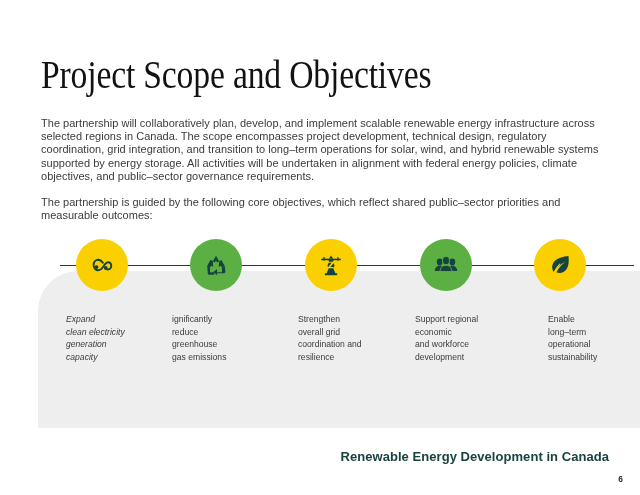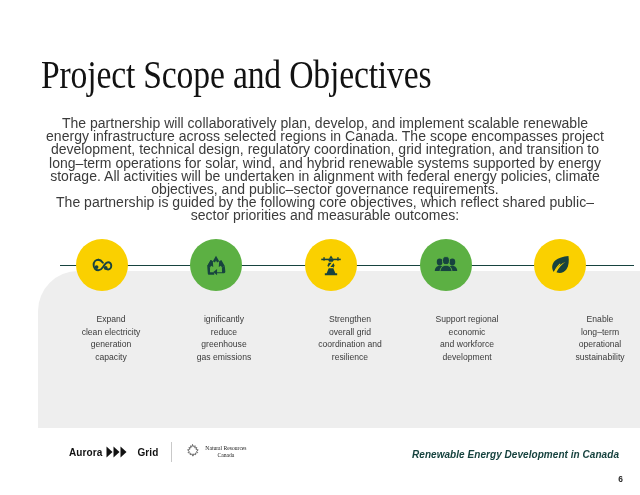--- a/index.html
+++ b/index.html
@@ -11,21 +11,20 @@
     height: 495px;
     background: #ffffff;
     font-family: "Liberation Sans", sans-serif;
     overflow: hidden;
   }
   .slide {
     position: relative;
     width: 640px;
     height: 495px;
     background: #ffffff;
-    text-align: center;
   }
 
   
   .title {
     position: absolute;
     left: 41px;
     top: 52px;
     font-family: "Liberation Serif", serif;
     font-size: 41px;
     line-height: 44px;
@@ -38,27 +37,28 @@
   }
 
   
   .body-block {
     position: absolute;
     left: 41px;
     top: 117px;
     width: 568px;
   }
   .para {
-    font-size: 14px;
+    font-size: 11px;
     line-height: 13.2px;
     color: #3b3b3b;
     margin: 0;
     letter-spacing: 0.02px;
   }
   .para + .para {
+    margin-top: 13px;
   }
 
   
   .panel {
     position: absolute;
     left: 38px;
     top: 271px;
     width: 602px;
     height: 157px;
     background: #eeeeee;
@@ -152,24 +152,23 @@
   }
   .nrcan-text {
     font-family: "Liberation Serif", serif;
     font-size: 5.6px;
     line-height: 7px;
     color: #1a1a1a;
     white-space: pre-line;
   }
   .footer-right {
     position: absolute;
-    right: 21px;
+    right: 31px;
     top: 449px;
-    font-size: 10px;
-    font-style: italic;
+    font-size: 13px;
     font-weight: bold;
     color: #17433f;
     letter-spacing: 0.05px;
   }
   .page-number {
     position: absolute;
     right: 17px;
     top: 474px;
     font-size: 8.4px;
     font-weight: bold;
@@ -250,21 +249,21 @@
         <svg width="26" height="26" viewBox="0 0 32 32" aria-hidden="true">
           <path d="M26.4 4.8c-6.4.6-12.4 2.1-16.3 5.6-4.4 4-4.8 10.2-1.6 14.1 3.6-5.6 8.6-9.8 14.5-12.4-4.6 3.1-8.6 7.4-11.4 12.8 4.2 2.2 9.6.6 12.4-3.6 2.9-4.3 3.3-10.9 2.4-16.5z" fill="#17433f"></path>
           <path d="M8.5 26.6c1.2-4.4 3.9-8.6 7.4-11.8" fill="none" stroke="#FAD000" stroke-width="1.3" stroke-linecap="round"></path>
         </svg>
       </span>
     </div>
 
   </div>
 
   <div class="captions">
-    <div class="caption" style="left:59px;">Expand
+    <div class="caption" style="left:66px;font-style:italic;">Expand
 clean electricity
 generation
 capacity</div>
     <div class="caption" style="left:172px;">ignificantly
 reduce
 greenhouse
 gas emissions</div>
     <div class="caption" style="left:298px;">Strengthen
 overall grid
 coordination and
@@ -272,42 +271,17 @@
     <div class="caption" style="left:415px;">Support regional
 economic
 and workforce
 development</div>
     <div class="caption" style="left:548px;">Enable
 long–term
 operational
 sustainability</div>
   </div>
 
-  <div class="footer-logos">
-    <div class="logo-aurora">
-      <span>Aurora</span>
-      <span class="chevrons">
-        <svg width="27" height="12" viewBox="0 0 27 12" aria-hidden="true">
-          <path d="M0.5 0.5 L6.5 6 L0.5 11.5 Z" fill="#111111"></path>
-          <path d="M7.5 0.5 L13.5 6 L7.5 11.5 Z" fill="#111111"></path>
-          <path d="M14.5 0.5 L20.5 6 L14.5 11.5 Z" fill="#111111"></path>
-        </svg>
-      </span>
-      <span>Grid</span>
-    </div>
-
-    <div class="logo-divider"></div>
-
-    <div class="logo-nrcan">
-      <span>
-        <svg width="15" height="15" viewBox="0 0 32 32" aria-hidden="true">
-          <path d="M16 3l2.3 4.6 3.6-1.6-1.2 4.5 4.6-.8-2 3.7 4.9 1.3-3.6 2.8 2.6 3-5.1 1 .6 3.4-4.6-1.5-.5 4.1h-1.6l-.5-4.1-4.6 1.5.6-3.4-5.1-1 2.6-3L5.4 14.7l4.9-1.3-2-3.7 4.6.8L11.7 6l3.6 1.6z" fill="none" stroke="#4a4a4a" stroke-width="1.6"></path>
-        </svg>
-      </span>
-      <span class="nrcan-text">Natural Resources
-Canada</span>
-    </div>
-  </div>
 
   <div class="footer-right">Renewable Energy Development in Canada</div>
   <div class="page-number">6</div>
 
 </div>
 
 </body></html>

